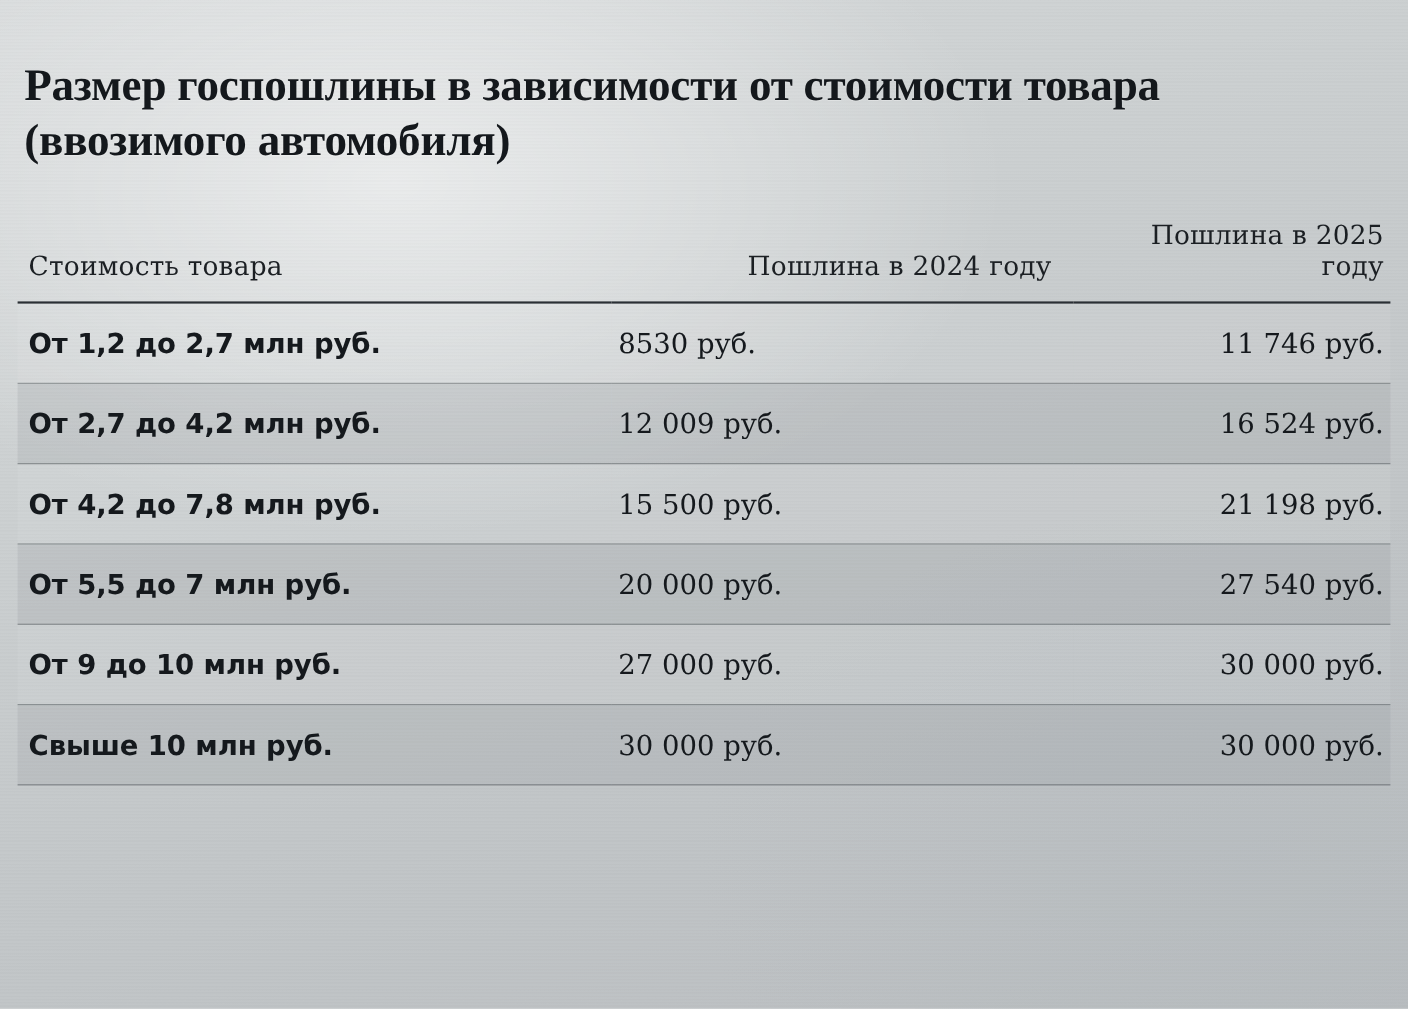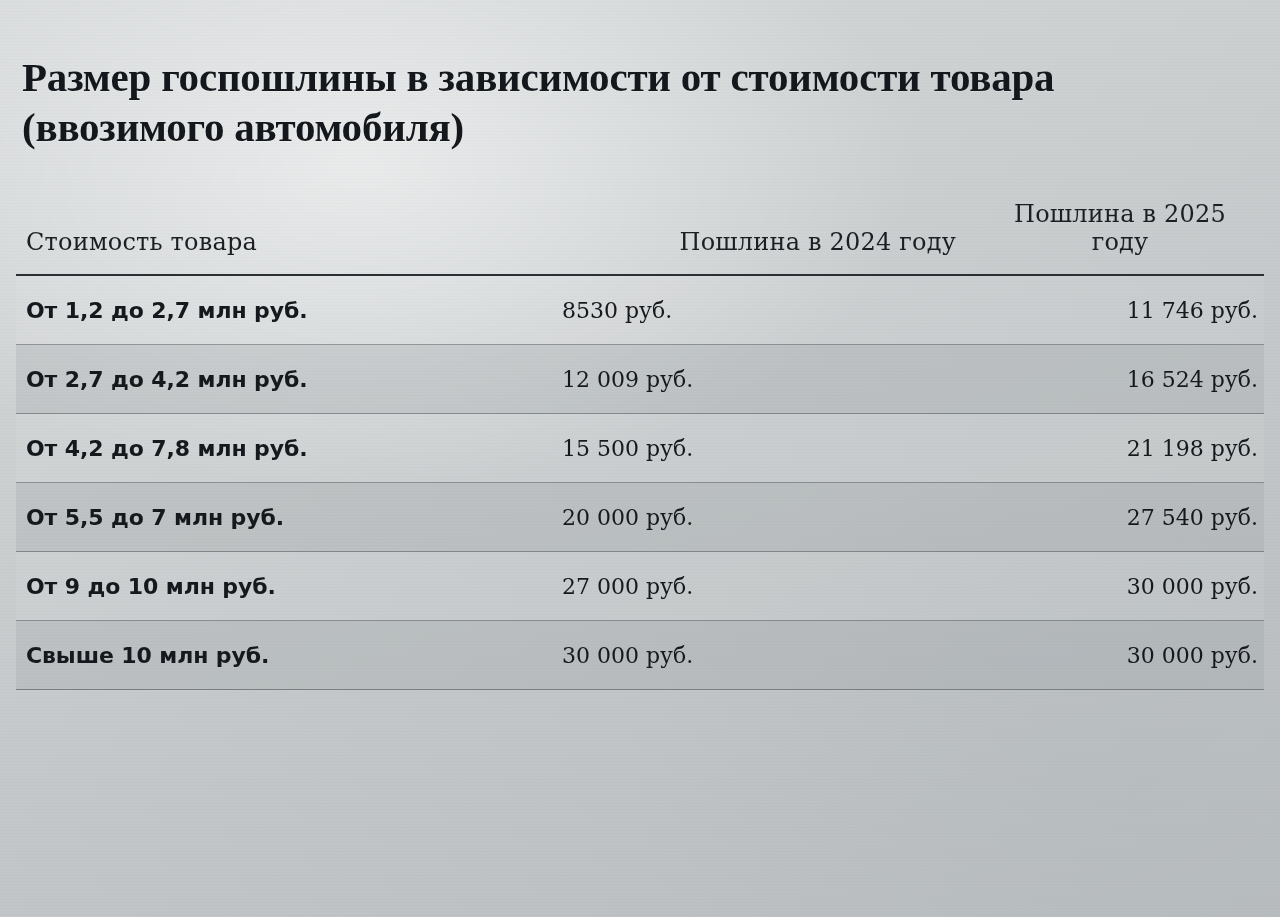--- a/index.html
+++ b/index.html
@@ -67,24 +67,24 @@
     font-weight: normal;
     font-size: 24px;
     color: #1b1f23;
     padding: 0 6px 18px 6px;
     vertical-align: bottom;
     border-bottom: 2px solid #2a2f34;
     letter-spacing: .2px;
   }
   thead th.h1 { text-align: left; padding-left: 10px; }
   thead th.h2 { text-align: right; padding-right: 20px; }
-  thead th.h3 { text-align: center; padding-right: 6px; }
+  thead th.h3 { text-align: right; padding-right: 6px; }
 
   tbody td {
-    font-size: 22px;
+    font-size: 25px;
     padding: 22px 6px 21px 6px;
     color: #15191d;
     border-bottom: 1px solid rgba(60,66,72,0.45);
     vertical-align: middle;
   }
   tbody td.label {
     font-family: "DejaVu Sans", sans-serif;
     font-weight: bold;
     text-align: left;
     padding-left: 10px;

